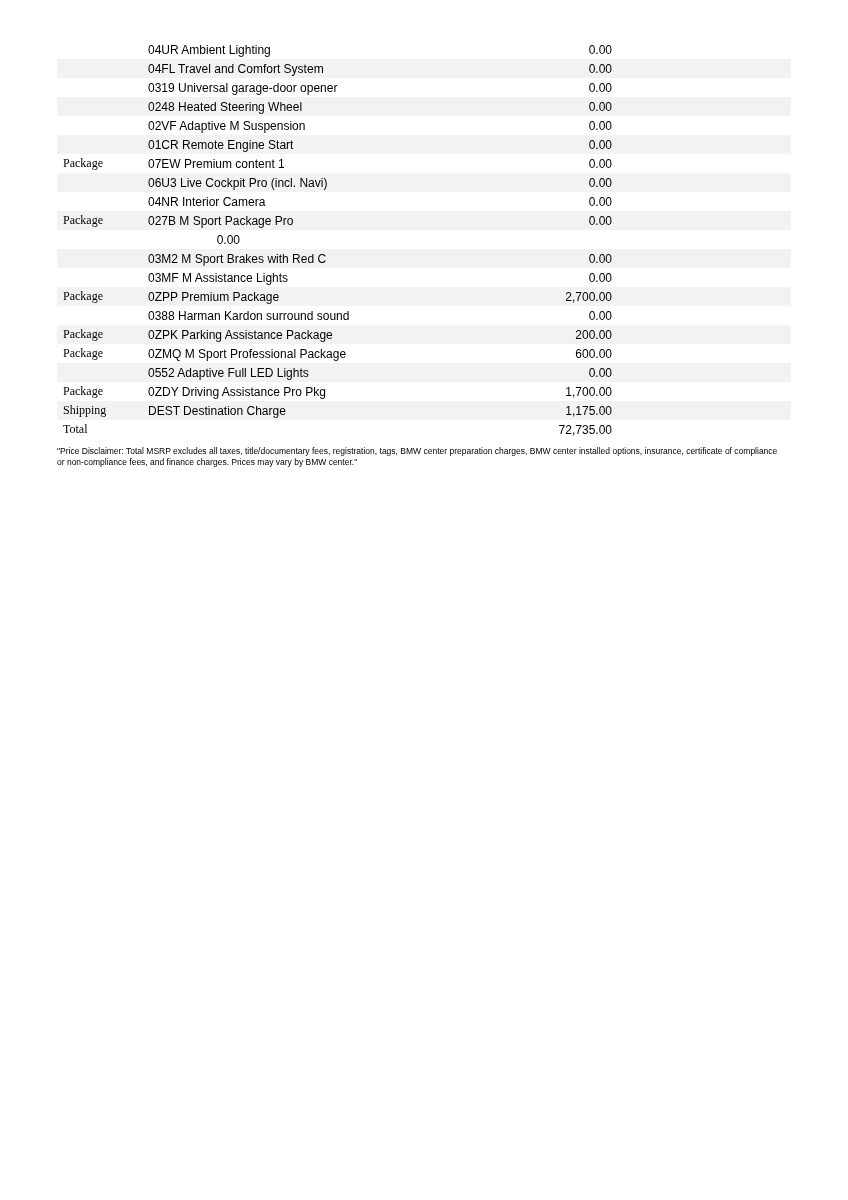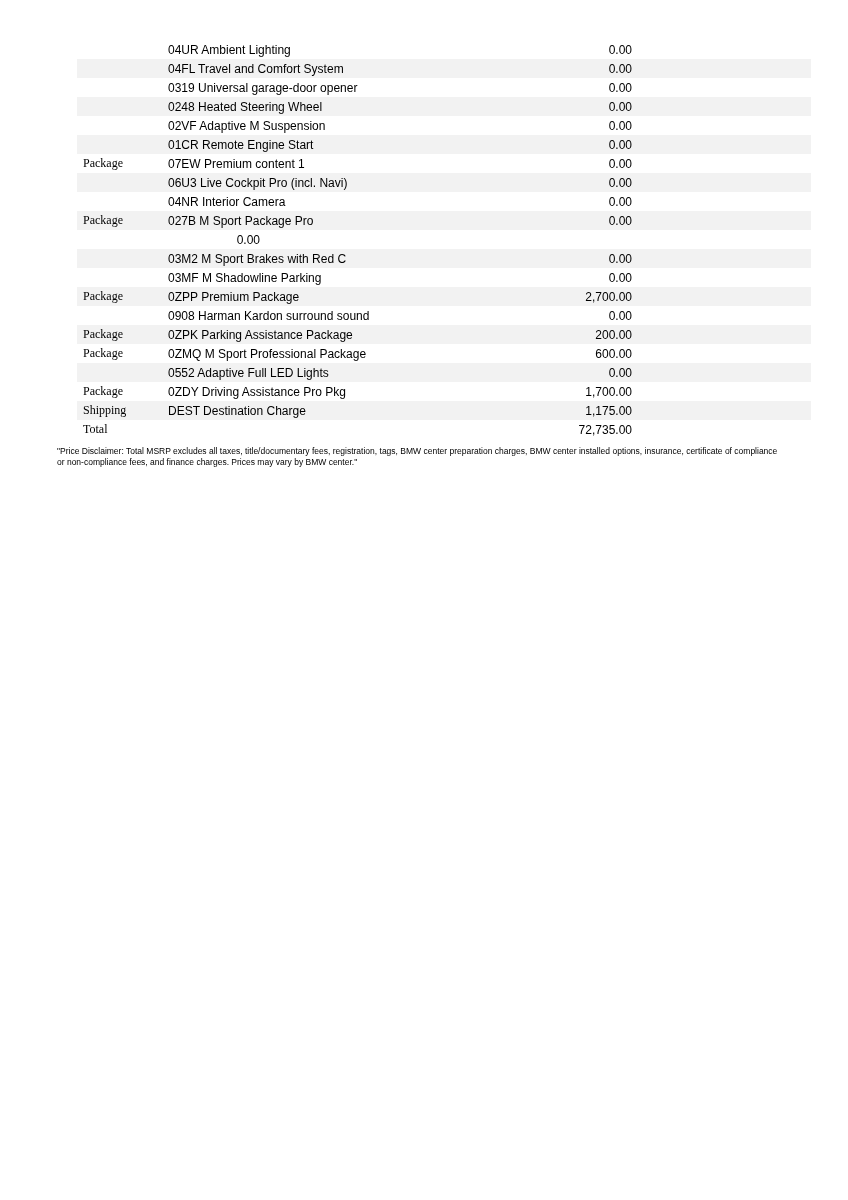--- a/index.html
+++ b/index.html
@@ -13,21 +13,20 @@
     width: 848px;
     height: 1200px;
     background: #ffffff;
     overflow: hidden;
   }
   .options-table {
     position: absolute;
     top: 40px;
     left: 57px;
     width: 734px;
-    margin-left: 20px;
   }
   .row {
     display: flex;
     align-items: center;
     height: 19px;
     font-size: 12px;
     background: #ffffff;
   }
   .row:nth-child(even) {
     background: #f2f2f2;
@@ -134,33 +133,33 @@
     <div class="cell-spacer"></div>
   </div>
       <div class="row">
     <div class="cell-category"></div>
     <div class="cell-item">03M2 M Sport Brakes with Red C</div>
     <div class="cell-price">0.00</div>
     <div class="cell-spacer"></div>
   </div>
       <div class="row">
     <div class="cell-category"></div>
-    <div class="cell-item">03MF M Shadowline Parking</div>
+    <div class="cell-item">03MF M Assistance Lights</div>
     <div class="cell-price">0.00</div>
     <div class="cell-spacer"></div>
   </div>
       <div class="row">
     <div class="cell-category">Package</div>
     <div class="cell-item">0ZPP Premium Package</div>
     <div class="cell-price">2,700.00</div>
     <div class="cell-spacer"></div>
   </div>
       <div class="row">
     <div class="cell-category"></div>
-    <div class="cell-item">0908 Harman Kardon surround sound</div>
+    <div class="cell-item">0388 Harman Kardon surround sound</div>
     <div class="cell-price">0.00</div>
     <div class="cell-spacer"></div>
   </div>
       <div class="row">
     <div class="cell-category">Package</div>
     <div class="cell-item">0ZPK Parking Assistance Package</div>
     <div class="cell-price">200.00</div>
     <div class="cell-spacer"></div>
   </div>
       <div class="row">

